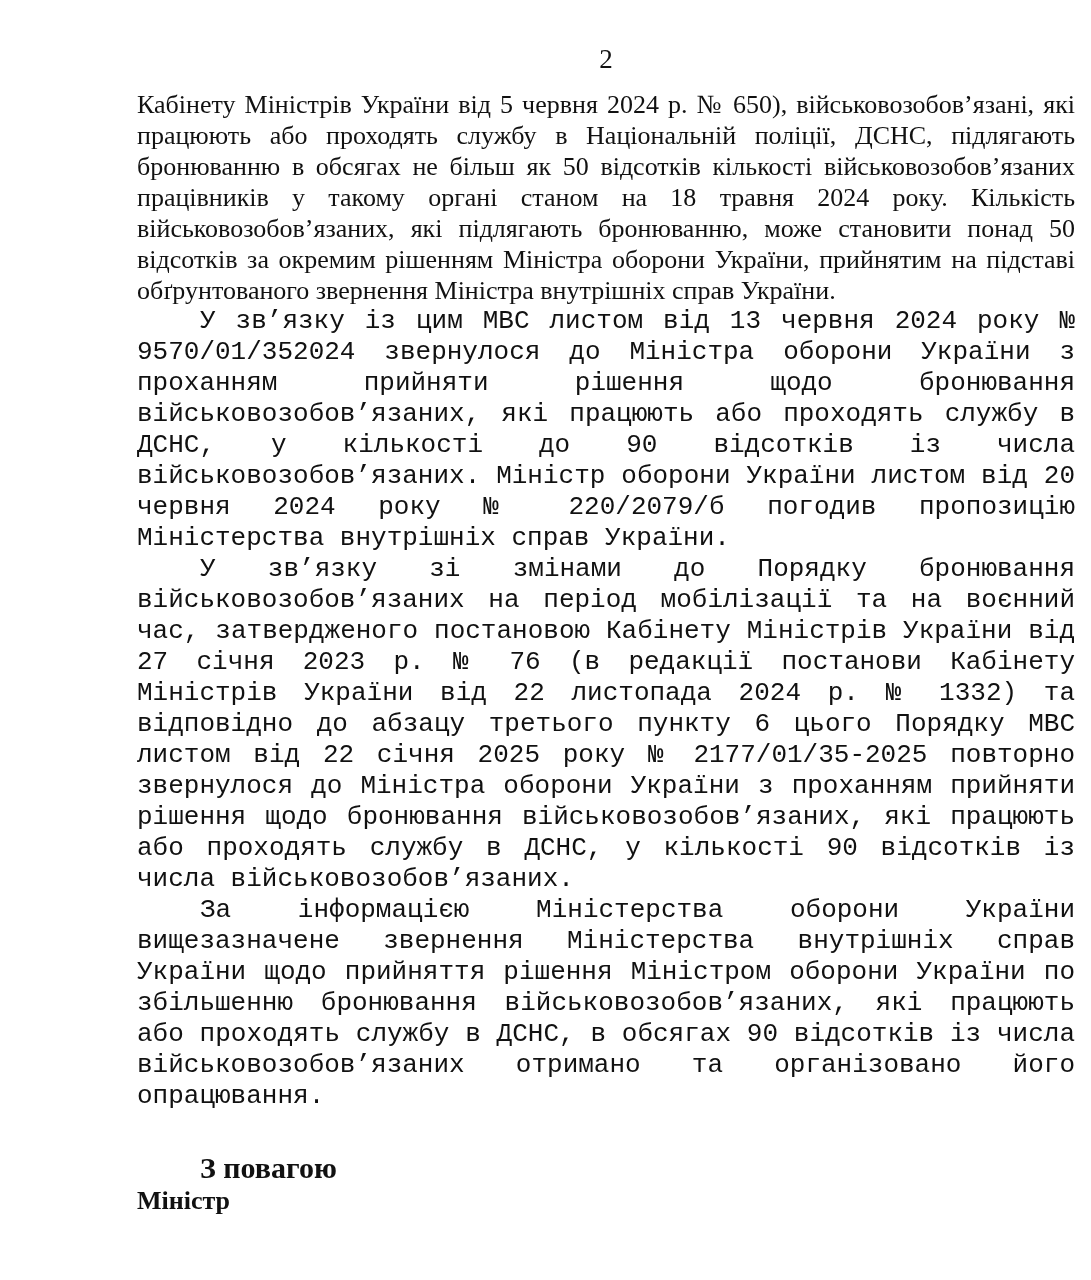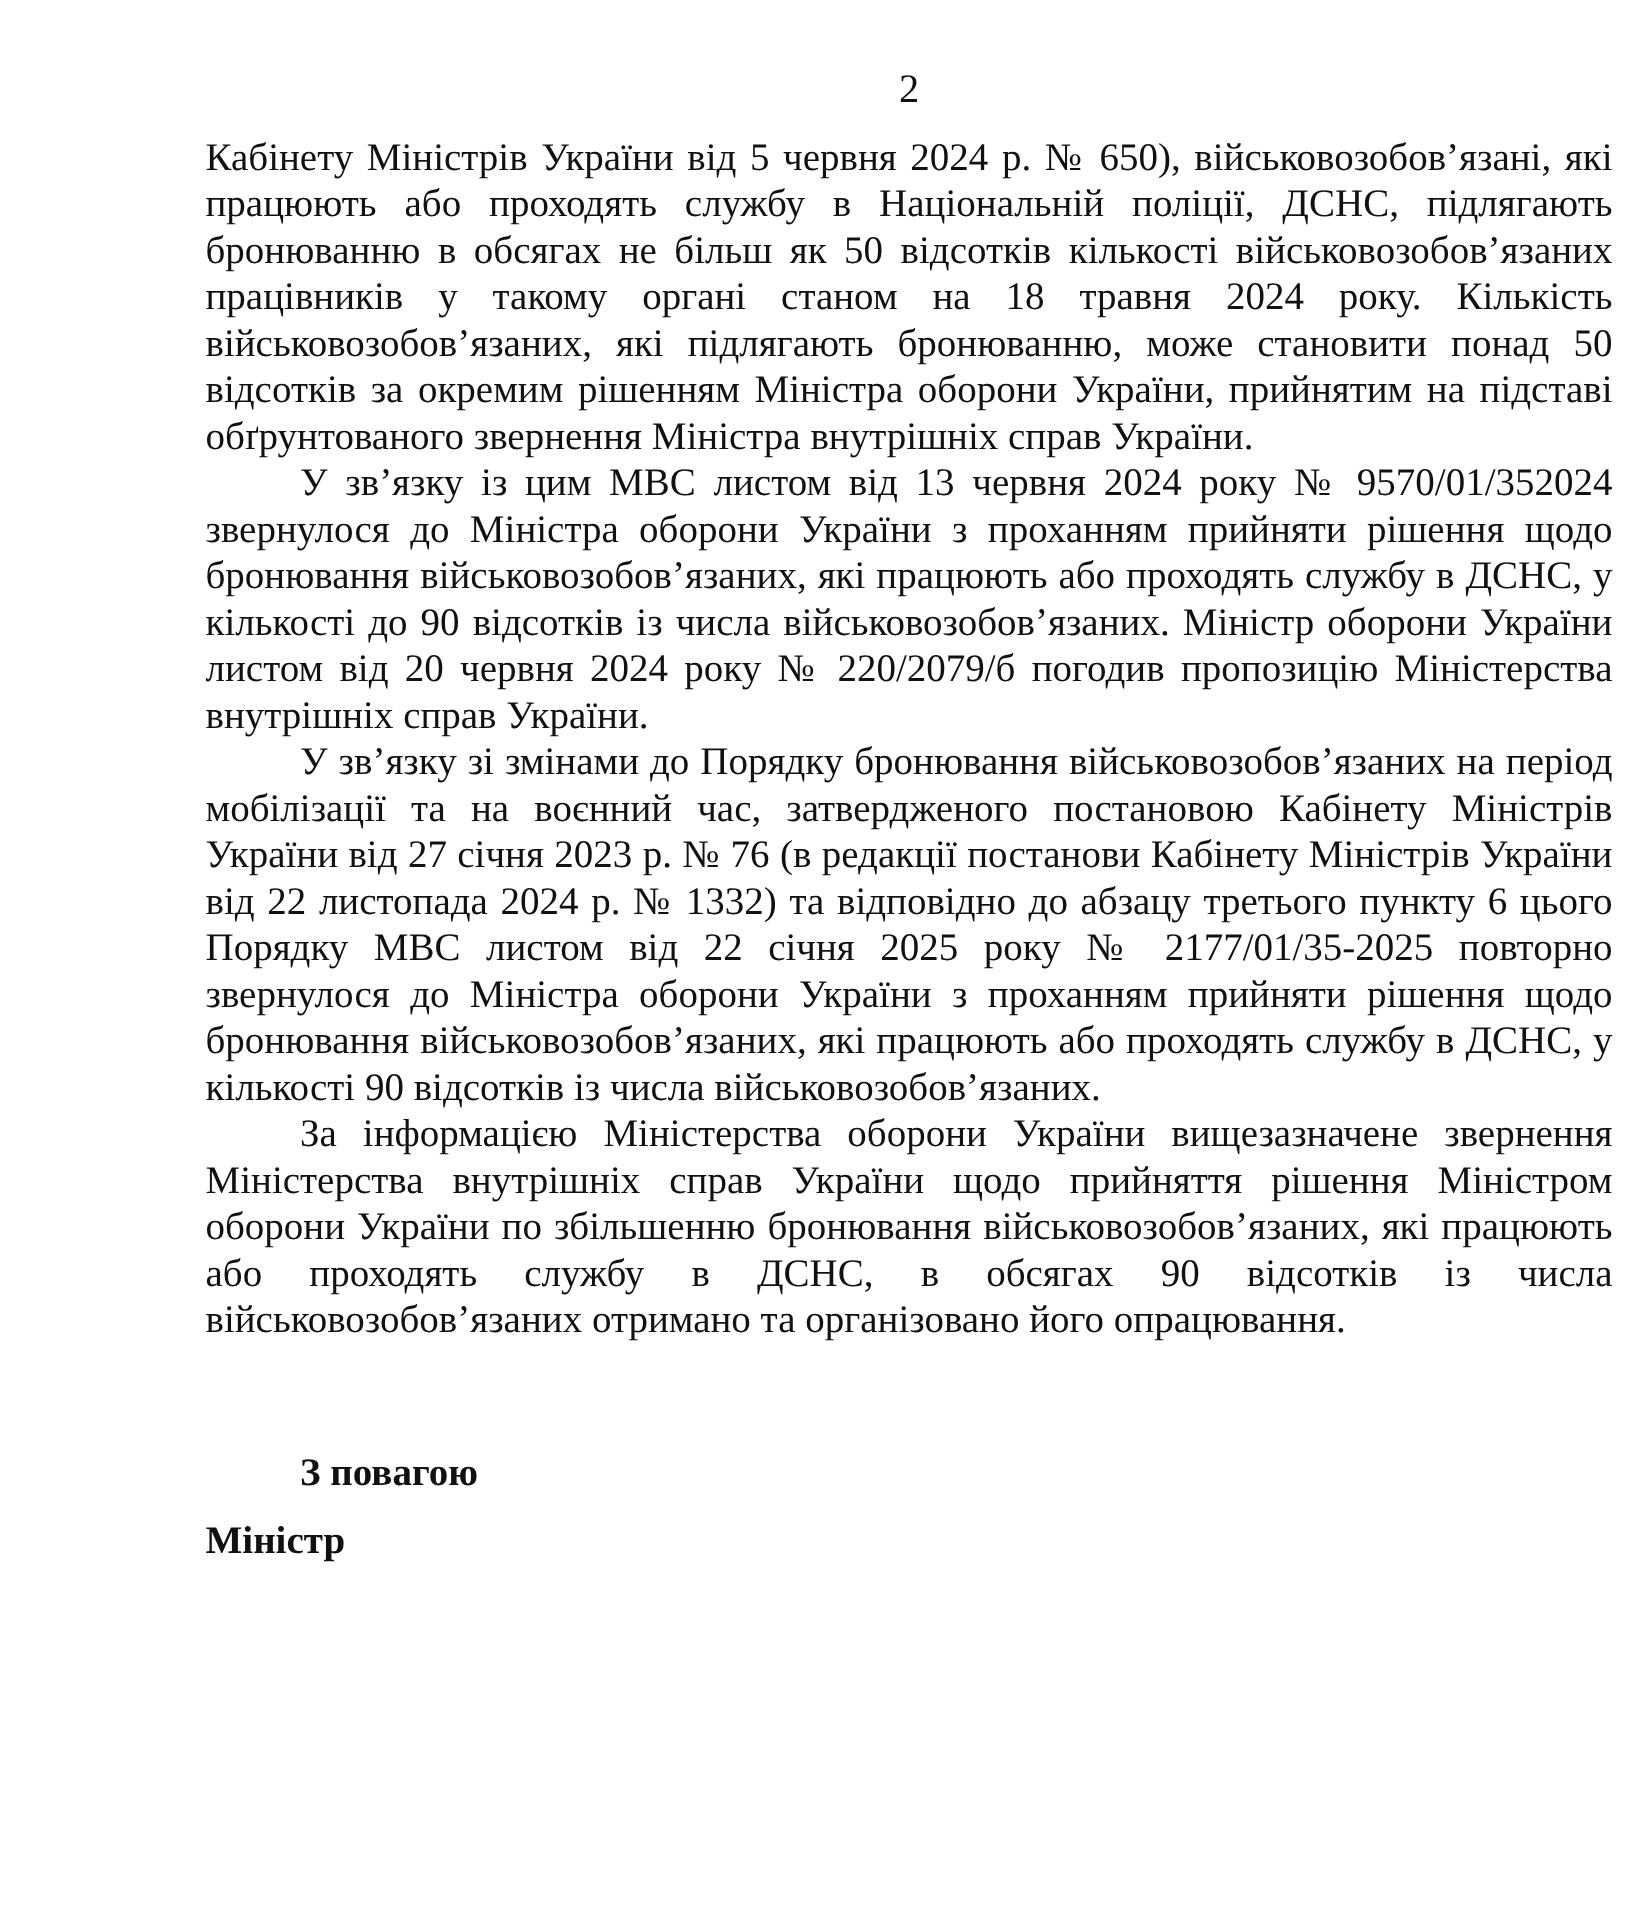--- a/index.html
+++ b/index.html
@@ -32,30 +32,31 @@
     font-size: 26px;
     line-height: 31px;
     text-align: justify;
   }
   .doc-body p.para {
     margin: 0;
     padding: 0;
   }
   .doc-body p.para.indent {
     text-indent: 63px;
+    font-family: Liberation Mono, monospace;
   }
   .closing {
-    margin-top: 71px;
-    font-size: 26px;
+    margin-top: 40px;
+    font-size: 30px;
     line-height: 31px;
     font-weight: bold;
     text-indent: 63px;
   }
   .sig-row {
-    margin-top: 14px;
+    margin-top: 2px;
     display: flex;
     justify-content: space-between;
     align-items: baseline;
     font-size: 26px;
     line-height: 31px;
     font-weight: bold;
     flex-direction: column;
   }
 </style>
 </head>

